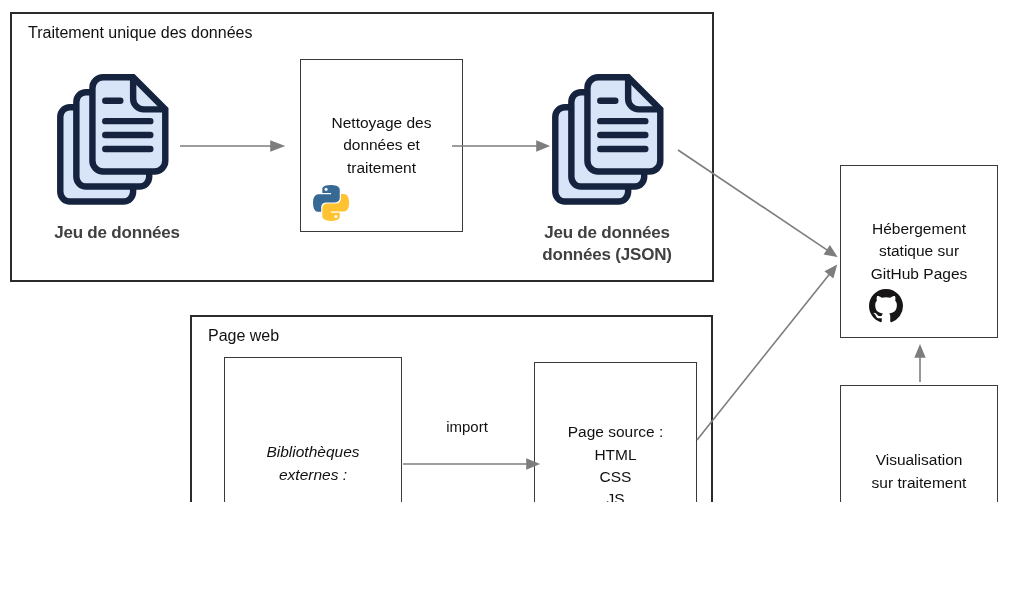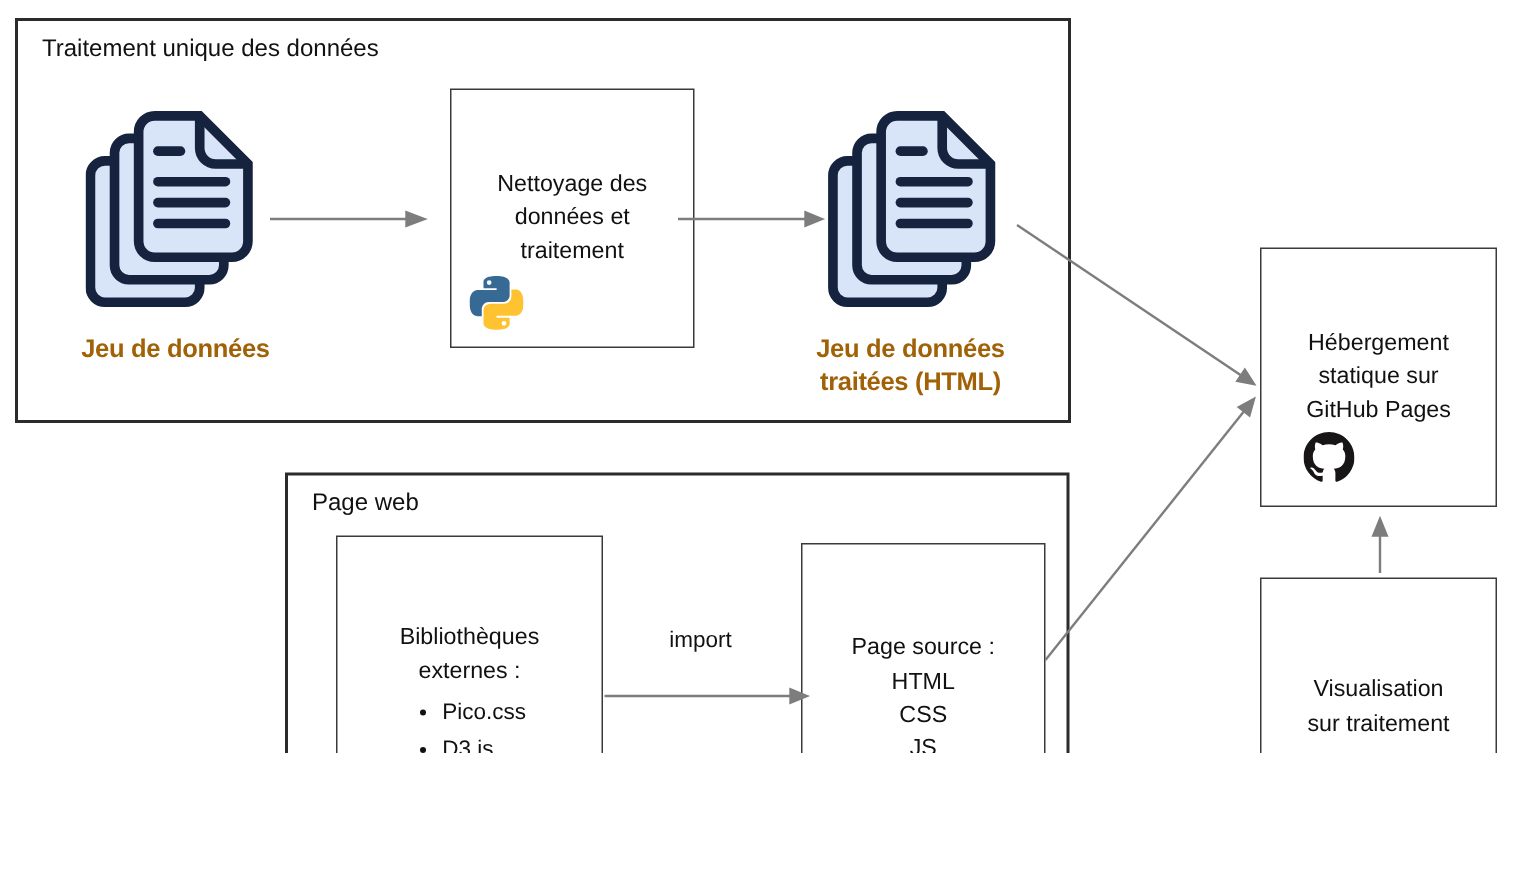--- a/index.html
+++ b/index.html
@@ -5,21 +5,21 @@
   html,body{margin:0;padding:0;background:#fff;}
   .canvas{
     position:relative;width:1015px;height:502px;background:#ffffff;
     font-family:"Liberation Sans",sans-serif;color:#111;overflow:hidden;
   }
   .box{position:absolute;background:#fff;border:1px solid #3a3a3a;box-sizing:border-box;}
   .group{border:2px solid #2b2b2b;background:transparent;}
   .group-title{position:absolute;left:16px;top:10px;font-size:16px;color:#111;white-space:nowrap;}
   .center-col{display:flex;flex-direction:column;align-items:center;justify-content:center;height:100%;text-align:center;}
   .body-text{font-size:15.5px;line-height:1.45;color:#111;}
-  .stack-label{position:absolute;text-align:center;font-weight:700;font-size:17px;line-height:1.28;letter-spacing:-0.2px;color:#a16207;}
+  .stack-label{position:absolute;text-align:center;font-weight:700;font-size:17px;line-height:1.28;letter-spacing:-0.2px;color:#404040;}
   .icon-abs{position:absolute;}
   .arrows{position:absolute;left:0;top:0;pointer-events:none;z-index:6;}
   .import-label{position:absolute;font-size:15px;color:#111;text-align:center;}
   .lib-list{margin:4px 0 0 0;padding-left:1.3em;text-align:left;font-size:15px;line-height:1.65;display:inline-block;}
   .logos-row{position:absolute;left:8px;bottom:4px;display:flex;align-items:center;gap:4px;}
   .pico-logo{width:30px;height:30px;background:#0f0f14;border-radius:4px;color:#fff;display:flex;align-items:center;justify-content:center;font-weight:700;font-size:16px;}
   .d3-logo{font-weight:800;font-size:16px;color:#c2410c;letter-spacing:-2px;font-family:Liberation Mono, monospace;text-shadow:0 0 1px #d96c12;}
   .badges-row{position:absolute;left:10px;bottom:8px;display:flex;gap:6px;}
   .badge{display:flex;flex-direction:column;align-items:center;width:24px;}
   .badge-label{font-size:6.5px;font-weight:700;color:#222;margin-bottom:1px;letter-spacing:0.3px;}
@@ -77,34 +77,30 @@
       </div>
     </div>
 
     <div class="icon-abs" style="left:540px;top:60px;">
       <svg width="118" height="135" viewBox="0 0 110 126">
           <use href="#doc-stack"></use>
         </svg>
     </div>
     <div class="stack-label" style="left:505px;top:208px;width:180px;">
       <div>Jeu de données</div>
-      <div>traitées (HTML)</div>
+      <div>données (JSON)</div>
     </div>
   </div>
 
   <div class="box group" style="left:190px;top:315px;width:523px;height:268px;">
     <div class="group-title">Page web</div>
 
     <div class="box" style="left:32px;top:40px;width:178px;height:213px;">
       <div class="center-col" style="padding-bottom:26px;">
-        <div class="body-text" style="width:130px;">Bibliothèques externes :</div>
-        <ul class="lib-list">
-          <li>Pico.css</li>
-          <li>D3.js</li>
-        </ul>
+        <div class="body-text" style="width:130px;font-style:italic;">Bibliothèques externes :</div>
       </div>
       <div class="logos-row">
         <div class="pico-logo">p.</div>
         <div class="d3-logo">D3</div>
       </div>
     </div>
 
     <div class="import-label" style="left:238px;top:101px;width:74px;">import</div>
 
     <div class="box" style="left:342px;top:45px;width:163px;height:208px;">

